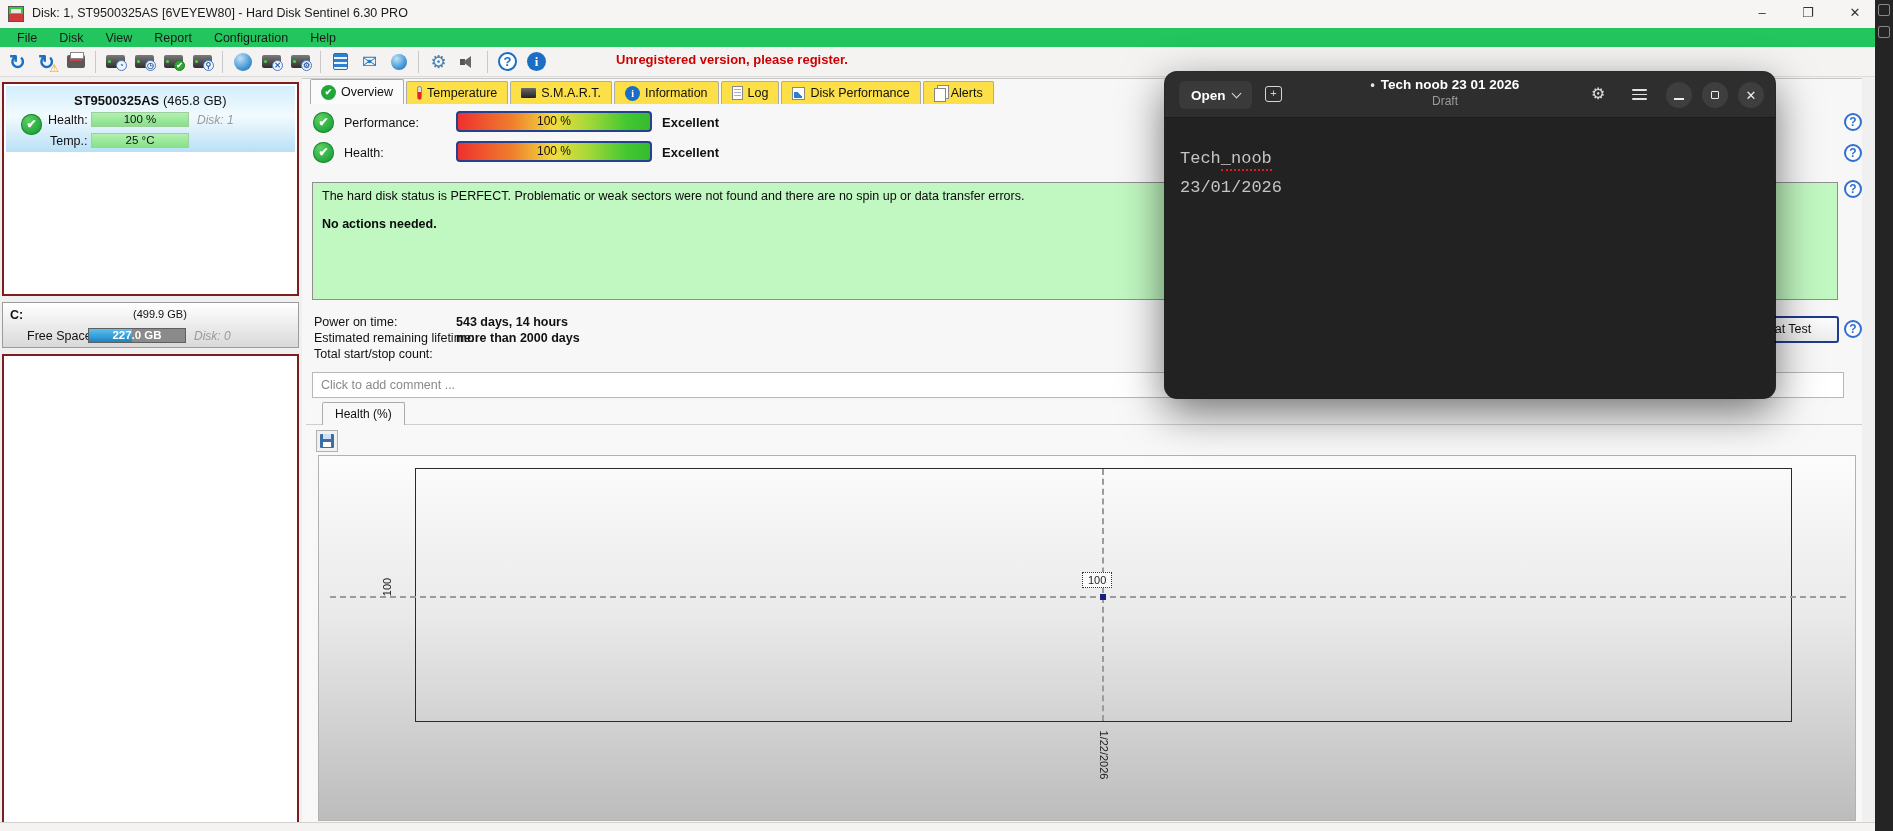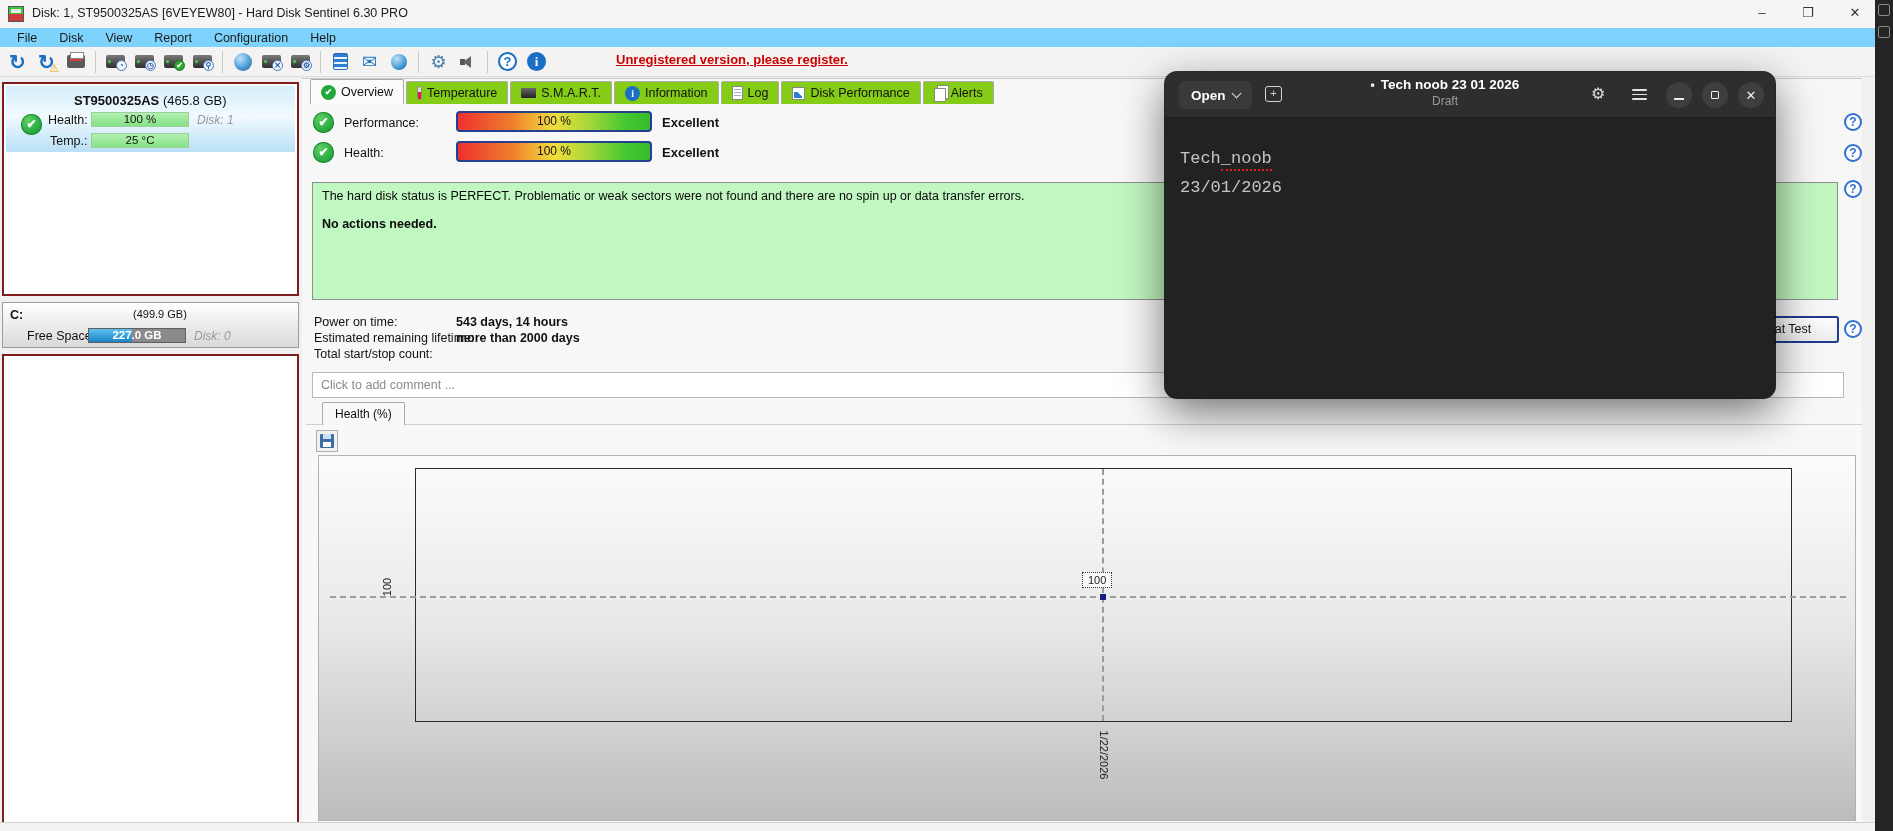--- a/index.html
+++ b/index.html
@@ -6,21 +6,21 @@
   html,body { width:1893px; height:831px; overflow:hidden; background:#d8d8d8; }
   body { font-family:"Liberation Sans", sans-serif; }
   #screen { position:relative; width:1893px; height:831px; background:#f0f0f0; overflow:hidden; }
 
   
   .titlebar { position:absolute; left:0; top:0; width:1893px; height:28px; background:#f6f5f4; }
   .app-ico { position:absolute; left:8px; top:6px; width:16px; height:16px; border:1px solid #555; background:linear-gradient(180deg,#3ec73e 0 50%,#d03a3a 50% 100%); }
   .app-ico:before { content:""; position:absolute; left:2px; top:2px; width:10px; height:4px; background:#e8e8e8; }
   .title-text { position:absolute; left:32px; top:6px; font-size:12.5px; color:#1b1b1b; }
   .wctl { position:absolute; top:0; width:42px; height:27px; text-align:center; line-height:26px; font-size:13px; color:#333; }
-  .menubar { position:absolute; left:0; top:28px; width:1893px; height:19px; background:#7dd3fc; display:flex; align-items:center; padding-left:8px; gap:4px; }
+  .menubar { position:absolute; left:0; top:28px; width:1893px; height:19px; background:#22c55e; display:flex; align-items:center; padding-left:8px; gap:4px; }
   .menubar span { font-size:12.5px; color:#1b1b1b; padding:1px 9px; }
   .toolbar { position:absolute; left:0; top:47px; width:1893px; height:30px; background:#f4f3f2; border-bottom:1px solid #dcdcdc; display:flex; align-items:center; padding-left:4px; gap:2px; }
   .tbtn { position:relative; width:27px; height:26px; display:flex; align-items:center; justify-content:center; }
   .tsep { width:1px; height:22px; background:#c9c9c9; margin:0 4px; }
   .glyph-sync { font-size:20px; font-weight:bold; color:#1a6fc4; line-height:20px; }
   .badge { position:absolute; right:1px; bottom:1px; font-size:11px; line-height:11px; }
   .hdd { width:19px; height:13px; border-radius:2px; background:linear-gradient(180deg,#7a7a7a,#2e2e2e); position:relative; }
   .hdd:before { content:""; position:absolute; left:2px; top:5px; width:3px; height:3px; border-radius:50%; background:#43d943; }
   .minibadge { position:absolute; right:-2px; bottom:-3px; width:11px; height:11px; border-radius:50%; background:#eef4fb; border:1px solid #4a79b8; font-size:8px; line-height:9px; text-align:center; color:#2a5fa8; font-weight:bold; }
   .minibadge.green { background:#2ea632; border-color:#1d7a22; color:#fff; }
@@ -29,39 +29,39 @@
   .printer:after { content:""; position:absolute; left:3px; top:4px; width:12px; height:2px; background:#d04040; }
   .globe { width:18px; height:18px; border-radius:50%; background:radial-gradient(circle at 35% 30%,#bfe1f7,#4d9fd8 55%,#1a5f9e); position:relative; }
   .memo { width:15px; height:17px; background:repeating-linear-gradient(180deg,#2f7fd0 0 3px,#eaf3fc 3px 5px); border:1px solid #2a6cb0; border-radius:2px; }
   .mailglyph { font-size:18px; color:#1e78c8; line-height:18px; }
   .gearglyph { font-size:18px; color:#4a7fae; line-height:18px; }
   .speaker { position:relative; width:16px; height:14px; }
   .speaker:before { content:""; position:absolute; left:0; top:4px; width:5px; height:6px; background:#555; }
   .speaker:after { content:""; position:absolute; left:3px; top:1px; border-top:6px solid transparent; border-bottom:6px solid transparent; border-right:8px solid #666; }
   .ring-help { width:19px; height:19px; border-radius:50%; border:2px solid #1a6fc4; color:#1a6fc4; background:#fff; font-weight:bold; font-size:13px; text-align:center; line-height:15px; }
   .disc-info { width:19px; height:19px; border-radius:50%; background:#1a6fc4; color:#fff; font-weight:bold; font-size:13px; text-align:center; line-height:19px; font-family:"Liberation Serif",serif; }
-  .register { position:absolute; left:616px; top:52px; font-size:13px; font-weight:bold; color:#cc0000; text-decoration:underline; }
+  .register { position:absolute; left:616px; top:52px; font-size:13px; font-weight:bold; color:#cc0000; }
 
   
   .panelbox { position:absolute; background:#fff; border:2px solid #7f1d1d; }
   .disk-card { position:absolute; left:2px; top:2px; right:2px; height:66px; background:linear-gradient(180deg,#d4eefc 0%,#f2fafe 45%,#b9e0f6 100%); }
   .disk-card .hdr { position:absolute; left:68px; top:7px; font-size:13px; color:#111; }
   .disk-card .hdr b { font-weight:bold; }
   .chk { width:21px; height:21px; border-radius:50%; background:radial-gradient(circle at 35% 30%,#5ed063,#21a63c 70%); color:#fff; font-size:12px; text-align:center; line-height:21px; font-weight:bold; box-shadow:0 0 0 1px #1d8a33 inset; }
   .lrow-label { position:absolute; font-size:12.5px; color:#111; }
   .greenbar { position:absolute; width:98px; height:15px; background:linear-gradient(180deg,#b2f0b2,#86e286); border:1px solid #9ccf9c; text-align:center; font-size:11.5px; line-height:13px; color:#111; }
   .disk-badge { position:absolute; font-size:12px; font-style:italic; color:#9a9a9a; }
   .vol-card { position:absolute; background:linear-gradient(180deg,#ffffff,#d9d9d9); border:1px solid #9b9b9b; }
   .freebar { position:absolute; width:98px; height:15px; background:#8a8a8a; border:1px solid #5f5f5f; }
   .freebar .fill { position:absolute; left:0; top:0; bottom:0; width:45%; background:linear-gradient(180deg,#5cc0ef,#1a84c6); }
   .freebar .txt { position:absolute; left:0; right:0; top:0; text-align:center; font-size:11.5px; font-weight:bold; color:#fff; line-height:13px; }
 
   
   .tabrow { position:absolute; left:310px; top:80px; height:24px; display:flex; align-items:flex-end; gap:2px; }
-  .tab { height:23px; display:flex; align-items:center; gap:5px; padding:0 10px; font-size:12.5px; color:#111; background:#84cc16; border:1px solid #ababab; border-bottom:none; border-radius:2px 2px 0 0; }
+  .tab { height:23px; display:flex; align-items:center; gap:5px; padding:0 10px; font-size:12.5px; color:#111; background:#fde047; border:1px solid #ababab; border-bottom:none; border-radius:2px 2px 0 0; }
   .tab.sel { background:#fbfbfb; height:25px; position:relative; z-index:2; }
   .ticon-chk { width:15px; height:15px; border-radius:50%; background:#21a63c; color:#fff; font-size:9px; line-height:15px; text-align:center; font-weight:bold; }
   .ticon-therm { width:5px; height:14px; border-radius:3px; background:#ddd; border:1px solid #888; position:relative; }
   .ticon-therm:before { content:""; position:absolute; left:0px; bottom:0; width:3px; height:7px; background:#d23; }
   .ticon-hdd { width:15px; height:10px; border-radius:1px; background:linear-gradient(180deg,#6a6a6a,#222); }
   .ticon-info { width:15px; height:15px; border-radius:50%; background:#1a6fc4; color:#fff; font-size:10px; line-height:15px; text-align:center; font-weight:bold; font-family:"Liberation Serif",serif; }
   .ticon-doc { width:11px; height:14px; background:#fff; border:1px solid #888; position:relative; }
   .ticon-doc:before { content:""; position:absolute; left:1px; top:2px; right:1px; height:8px; background:repeating-linear-gradient(180deg,#aac 0 1px,transparent 1px 3px); }
   .ticon-perf { width:13px; height:13px; background:#fff; border:1px solid #888; position:relative; }
   .ticon-perf:before { content:""; position:absolute; left:1px; bottom:1px; width:9px; height:6px; background:linear-gradient(45deg,#2a7fd4 60%,transparent 60%); }

